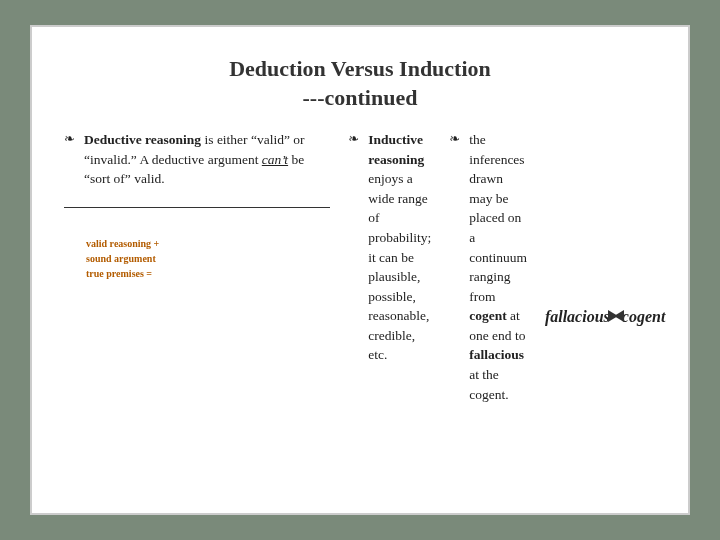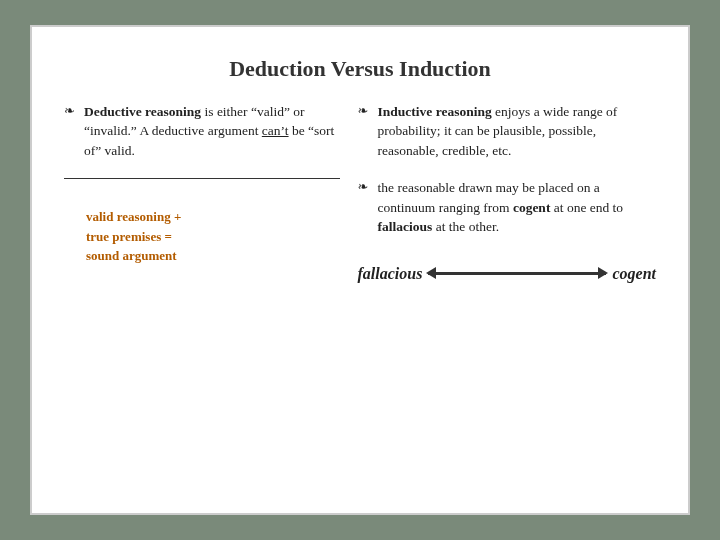--- a/index.html
+++ b/index.html
@@ -37,21 +37,21 @@
     }
     .left-col {
       width: 48%;
       display: flex;
       flex-direction: column;
       gap: 14px;
     }
     .right-col {
       width: 52%;
       display: flex;
-      flex-direction: column;
+      flex-direction: row;
       gap: 18px;
     }
     .bullet-block {
       display: flex;
       flex-direction: column;
       gap: 3px;
     }
     .bullet-text {
       font-size: 13.5px;
       color: #222;
@@ -65,27 +65,28 @@
       left: 0;
       top: 0;
       font-size: 13px;
       color: #222;
     }
     .italic-bold {
       font-weight: bold;
     }
     .underline {
       text-decoration: underline;
+      font-style: italic;
     }
     .sub-indent {
       margin-left: 22px;
       margin-top: 8px;
     }
     .sub-text {
-      font-size: 13px;
+      font-size: 10px;
       color: #b35c00;
       font-weight: bold;
       line-height: 1.5;
     }
     .divider-line {
       border: none;
       border-top: 1.5px solid #333;
       margin: 4px 0 6px 0;
     }
     .continuum-row {
@@ -142,54 +143,55 @@
       margin-left: 6px;
       text-align: right;
     }
   </style>
 </head>
 <body>
 
 <div class="slide">
   <div class="slide-title">
     <span>Deduction Versus Induction</span><br>
+    <span>---continued</span>
   </div>
 
   <div class="content-area">
 
     <div class="left-col">
 
       <div class="bullet-block">
         <div class="bullet-text">
           <span class="italic-bold">Deductive reasoning</span><span> is either “valid” or “invalid.” A deductive argument </span><span class="underline">can’t</span><span> be “sort of” valid.</span>
         </div>
       </div>
 
       <hr class="divider-line">
 
 
       <div class="sub-indent">
         <div class="sub-text">valid reasoning +</div>
+        <div class="sub-text">sound argument</div>
         <div class="sub-text">true premises =</div>
-        <div class="sub-text">sound argument</div>
       </div>
 
     </div>
 
     <div class="right-col">
 
       <div class="bullet-block">
         <div class="bullet-text">
           <span class="italic-bold">Inductive reasoning</span><span> enjoys a wide range of probability; it can be plausible, possible, reasonable, credible, etc.</span>
         </div>
       </div>
 
       <div class="bullet-block">
         <div class="bullet-text">
-          <span>the reasonable drawn may be placed on a continuum ranging from </span><span class="italic-bold">cogent</span><span> at one end to </span><span class="italic-bold">fallacious</span><span> at the other.</span>
+          <span>the inferences drawn may be placed on a continuum ranging from </span><span class="italic-bold">cogent</span><span> at one end to </span><span class="italic-bold">fallacious</span><span> at the cogent.</span>
         </div>
       </div>
 
       <div class="continuum-row">
         <span class="continuum-label-left">fallacious</span>
         <div class="continuum-arrow">
           <div class="arrow-line"></div>
         </div>
         <span class="continuum-label-right">cogent</span>
       </div>

